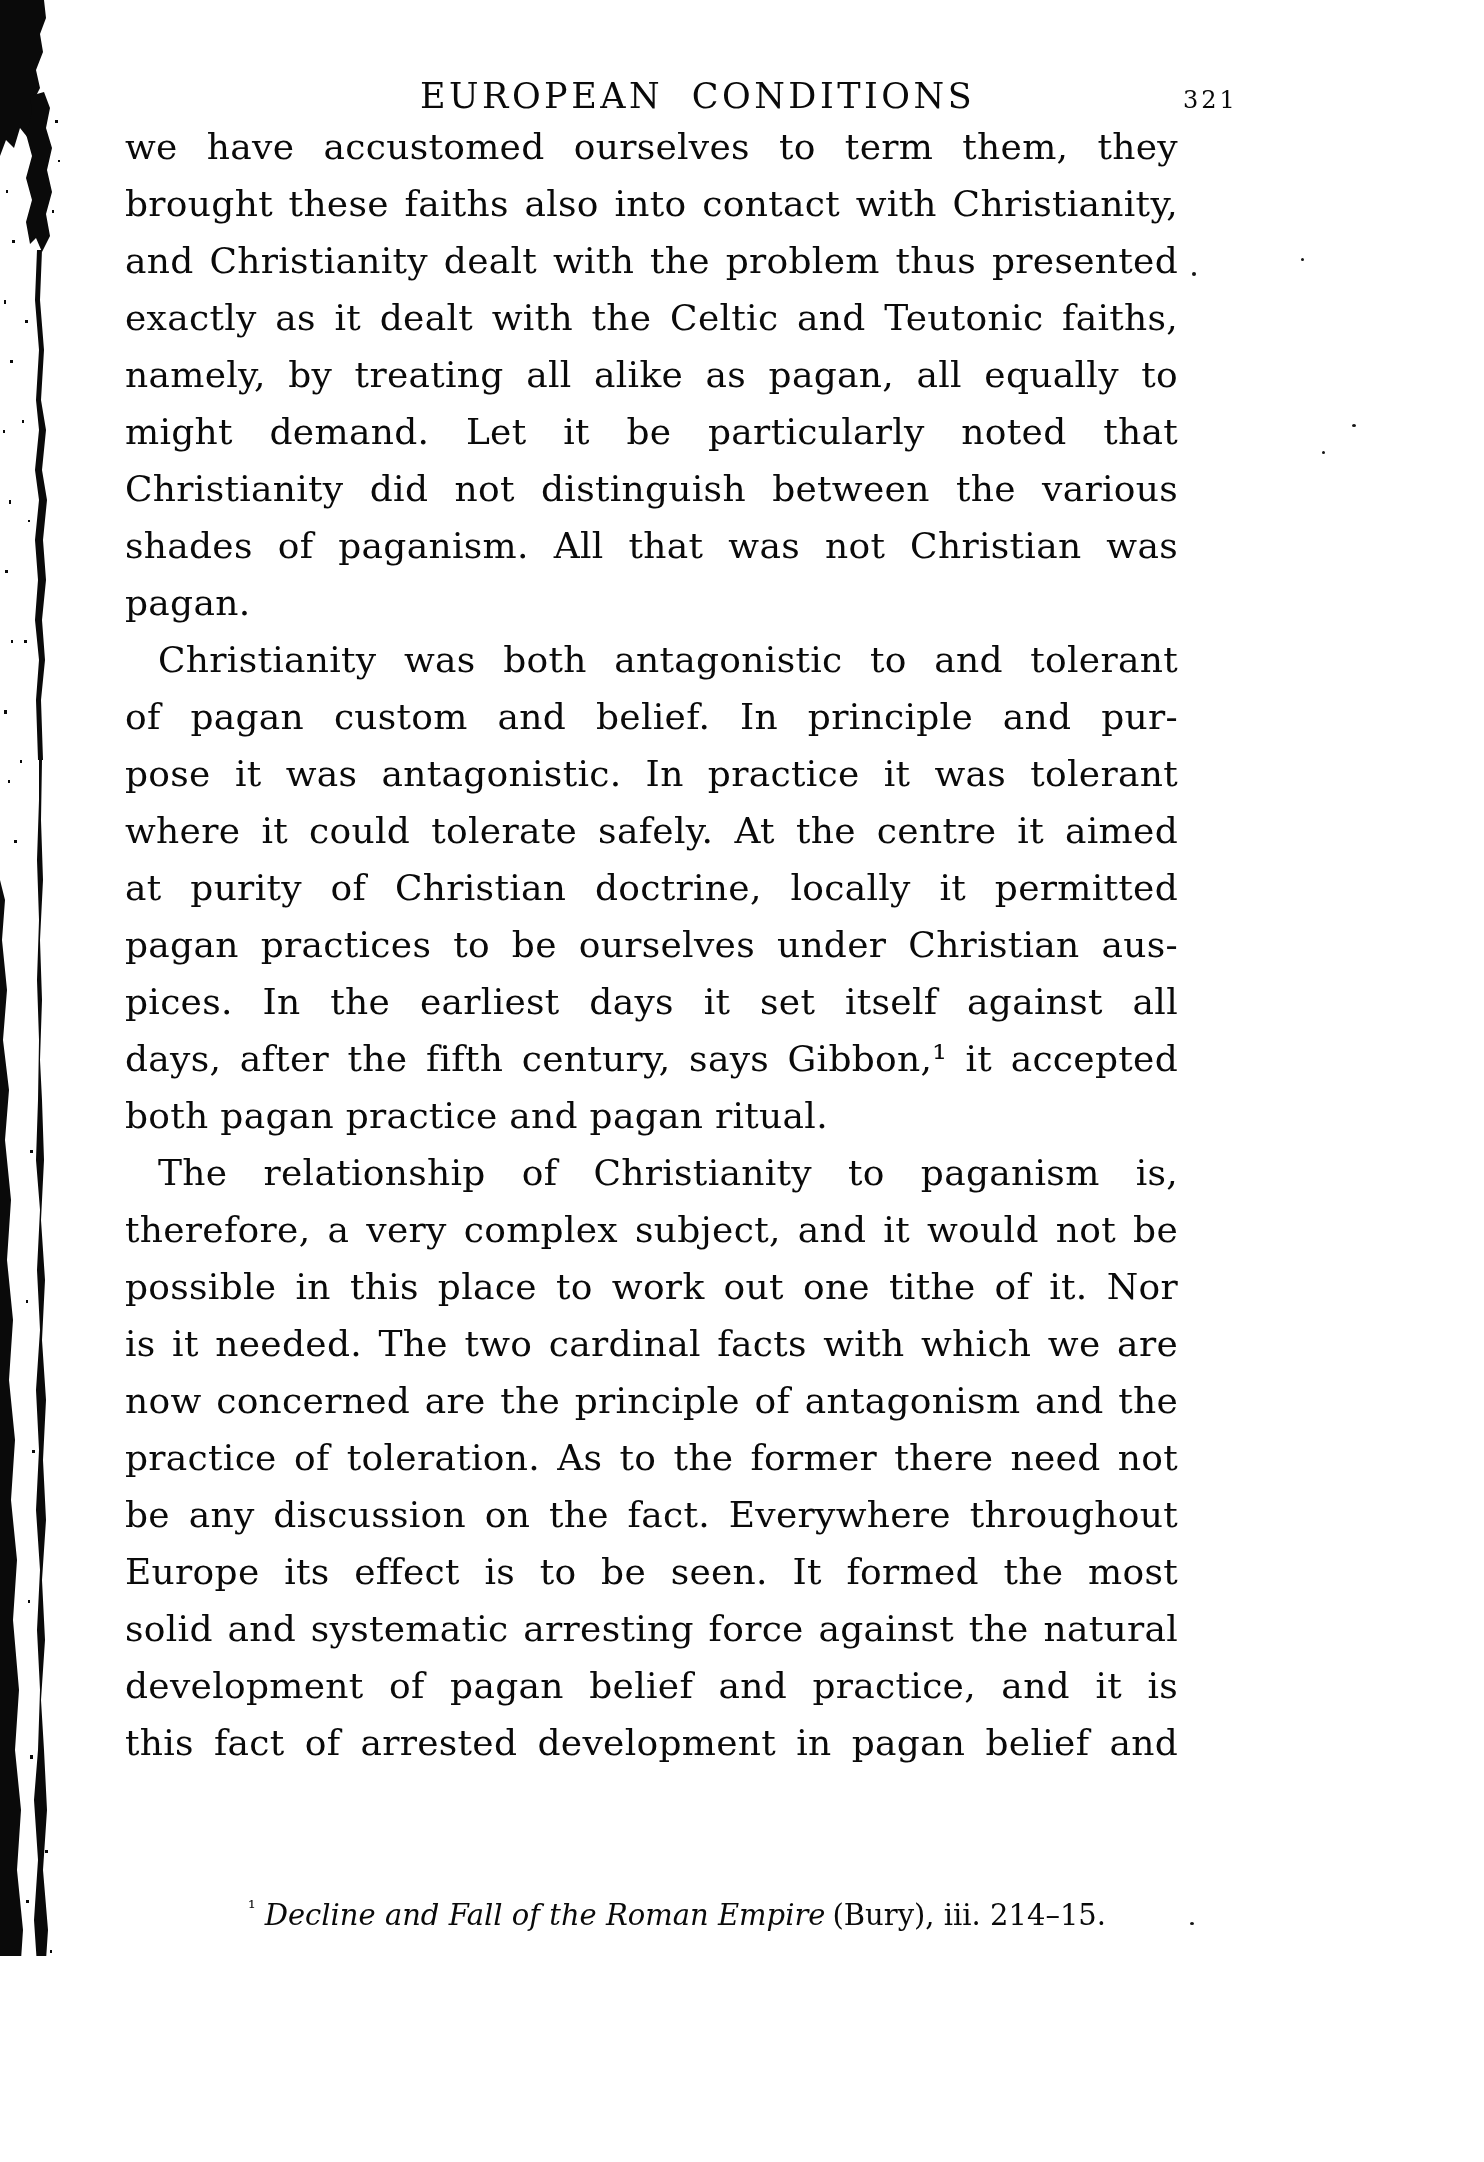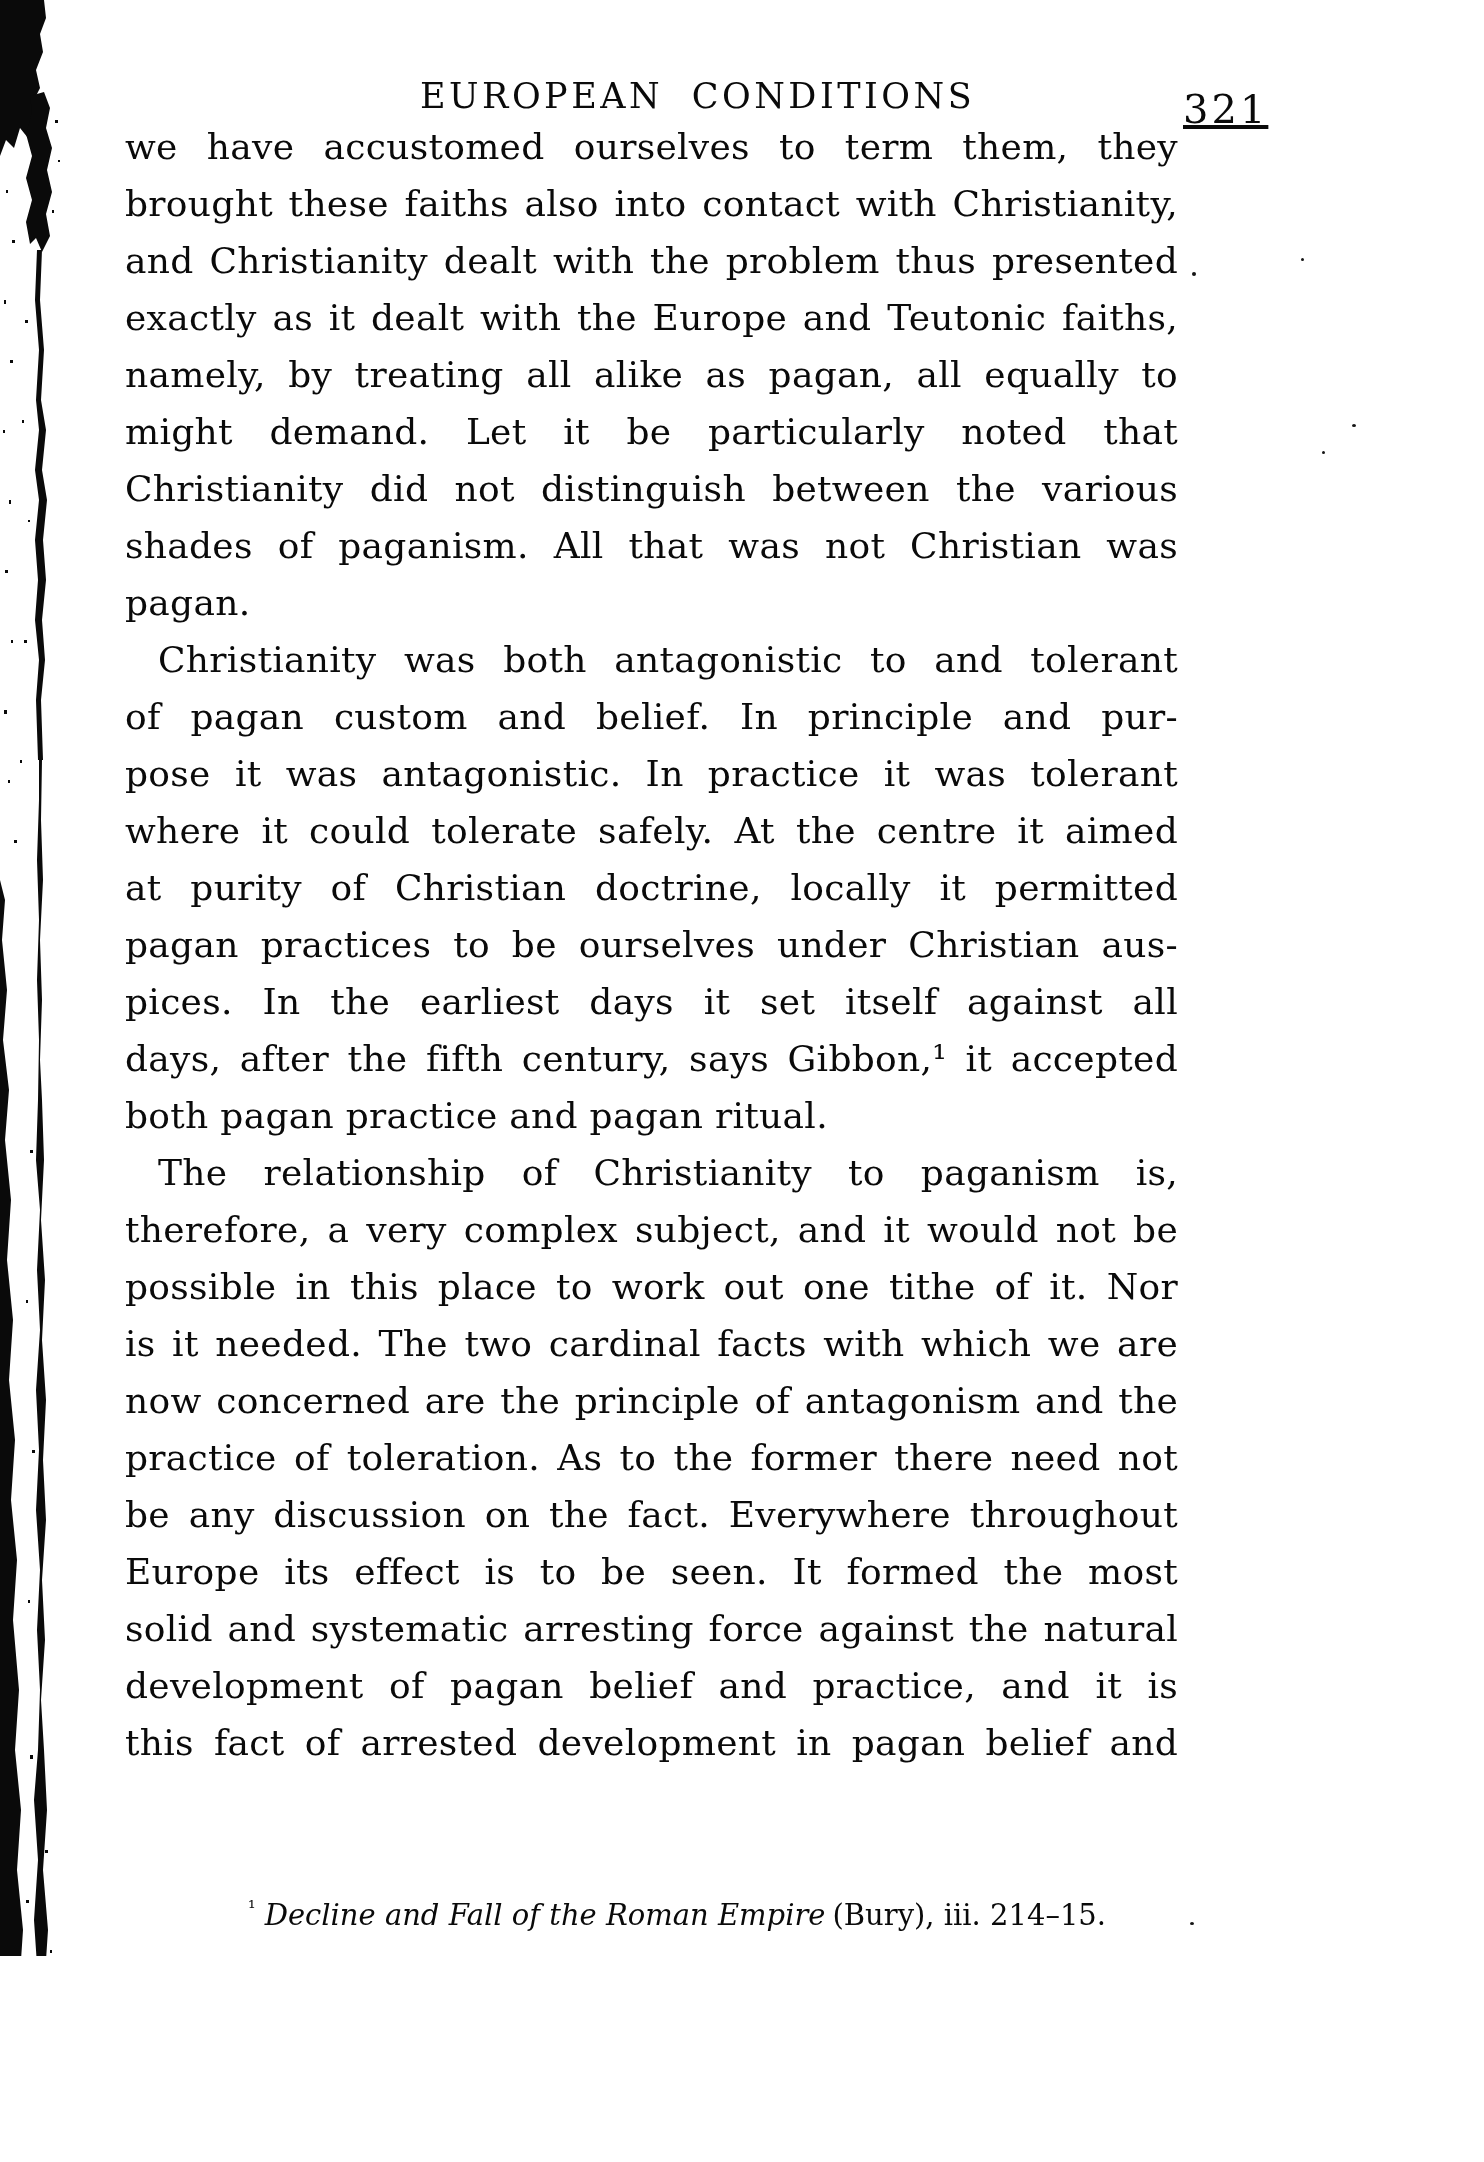--- a/index.html
+++ b/index.html
@@ -21,23 +21,22 @@
     position: absolute;
     left: 420px; top: 76px;
     font-size: 35px;
     letter-spacing: 3.5px;
     word-spacing: 14px;
     white-space: nowrap;
   }
   .page-number {
     position: absolute;
     left: 1183px; top: 86px;
-    font-size: 40px;
+    font-size: 24px;
     letter-spacing: 3px;
-    text-decoration: underline;
   }
   .body-text {
     position: absolute;
     left: 125px; top: 118px;
     width: 1053px;
     font-size: 36px;
     letter-spacing: 0.3px;
   }
   .line {
     height: 57px;
@@ -134,21 +133,21 @@
   </svg>
 
   <div class="running-head">EUROPEAN CONDITIONS</div>
 
   <div class="page-number">321</div>
 
   <div class="body-text">
       <div class="line">we have accustomed ourselves to term them, they</div>
       <div class="line">brought these faiths also into contact with Christianity,</div>
       <div class="line">and Christianity dealt with the problem thus presented</div>
-      <div class="line">exactly as it dealt with the Europe and Teutonic faiths,</div>
+      <div class="line">exactly as it dealt with the Celtic and Teutonic faiths,</div>
       <div class="line">namely, by treating all alike as pagan, all equally to</div>
       <div class="line">might demand. Let it be particularly noted that</div>
       <div class="line">Christianity did not distinguish between the various</div>
       <div class="line">shades of paganism. All that was not Christian was</div>
       <div class="line no-stretch">pagan.</div>
       <div class="line indent">Christianity was both antagonistic to and tolerant</div>
       <div class="line">of pagan custom and belief. In principle and pur-</div>
       <div class="line">pose it was antagonistic. In practice it was tolerant</div>
       <div class="line">where it could tolerate safely. At the centre it aimed</div>
       <div class="line">at purity of Christian doctrine, locally it permitted</div>

